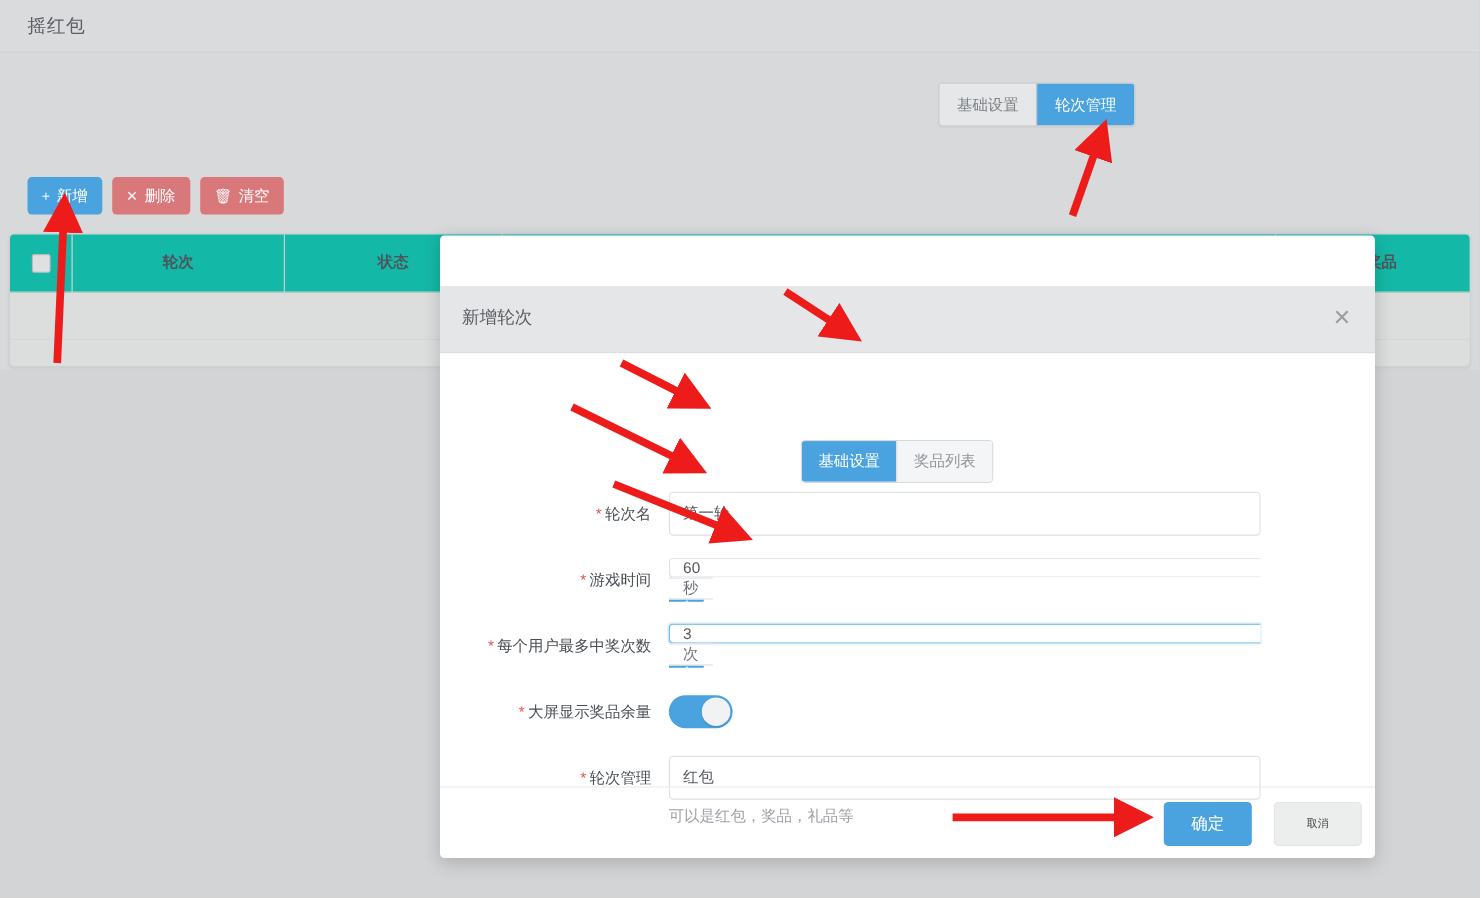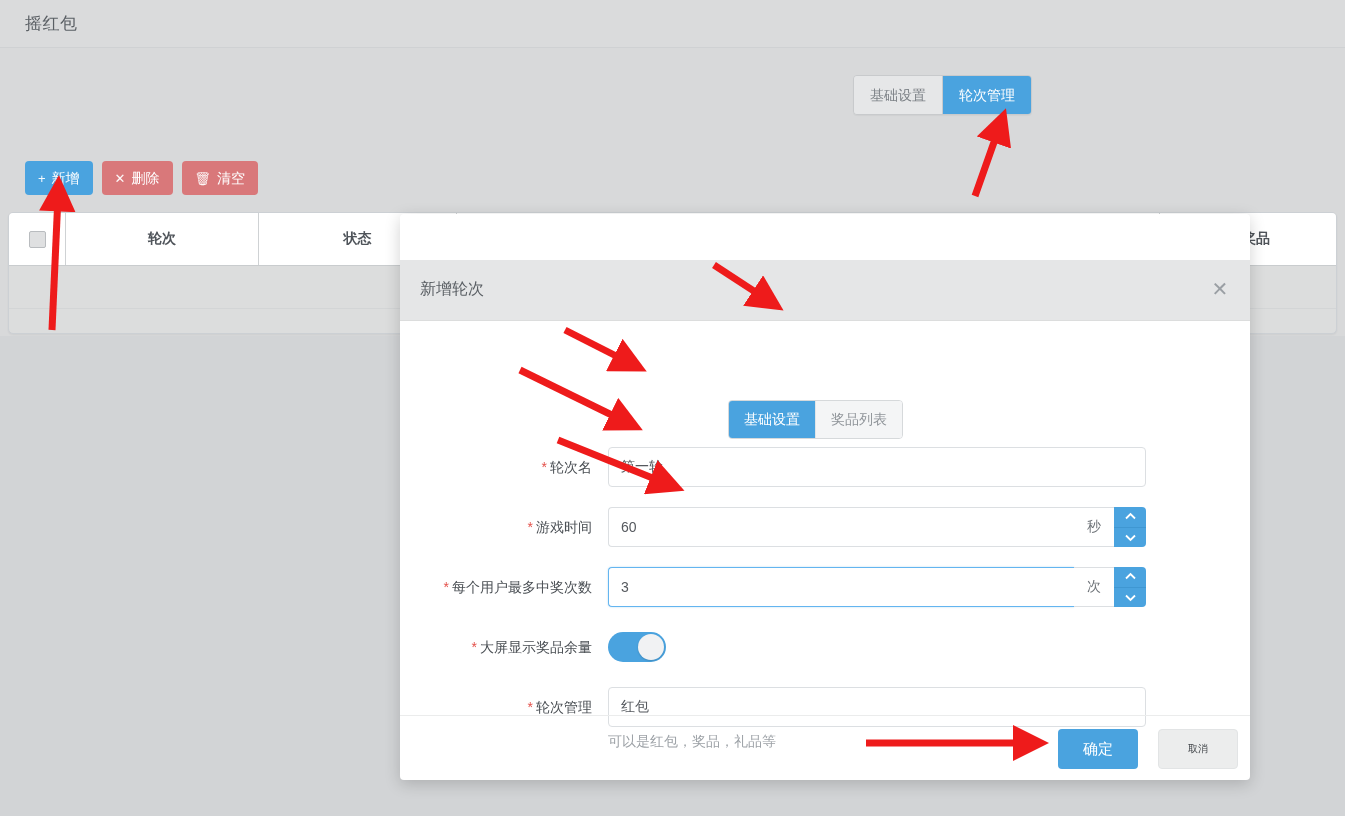--- a/index.html
+++ b/index.html
@@ -109,21 +109,21 @@
     overflow: hidden;
     box-shadow: 0 1px 2px rgba(0,0,0,0.05);
   }
   table.data-table {
     width: 100%;
     border-collapse: collapse;
     table-layout: fixed;
   }
   table.data-table th {
     height: 50px;
-    background: #ffffff;
+    background: #14b8a6;
     color: #4f545a;
     font-size: 14px;
     font-weight: bold;
     border-bottom: 1px solid #c9ccce;
     border-right: 1px solid #cfd2d4;
     text-align: center;
   }
   table.data-table th:last-child { border-right: none; }
   table.data-table td {
     height: 40px;
@@ -261,20 +261,21 @@
     outline: none;
   }
   .text-input::placeholder { color: #b6babe; }
 
   
   .num-wrap {
     display: flex;
     align-items: stretch;
     width: 538px;
     height: 40px;
+    flex-direction: column;
   }
   .num-input {
     flex: 1;
     height: 40px;
     box-sizing: border-box;
     border: 1px solid #dcdfe2;
     border-right: none;
     border-radius: 4px 0 0 4px;
     padding: 0 12px;
     font-size: 14px;

